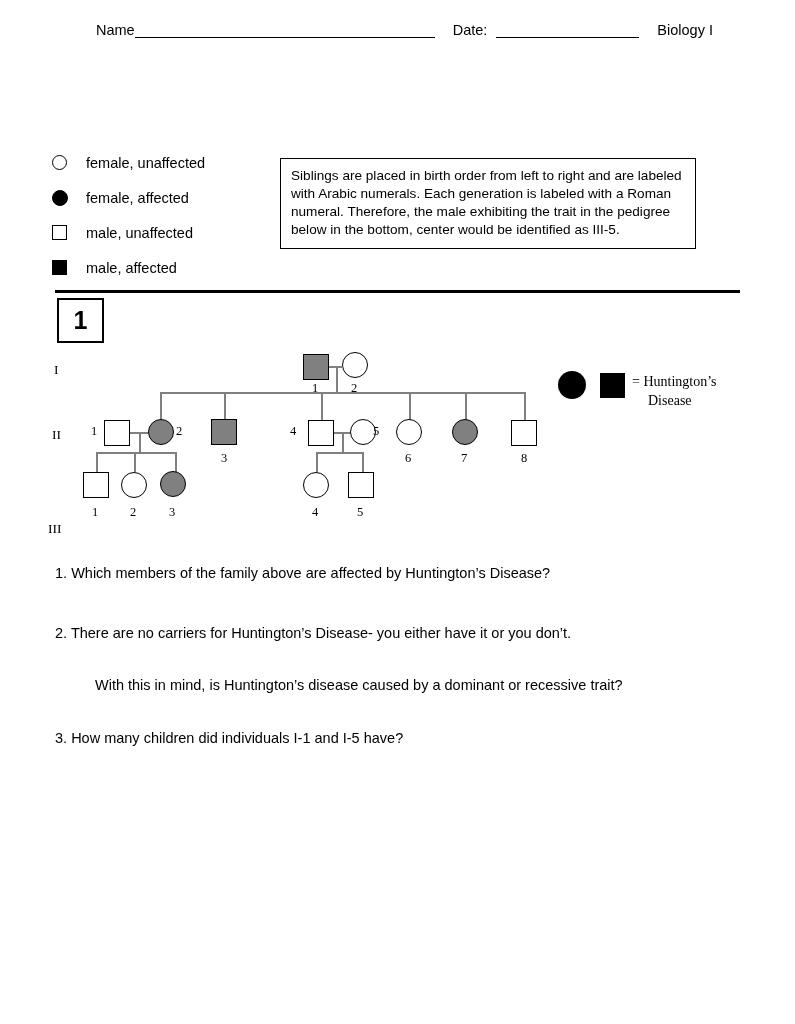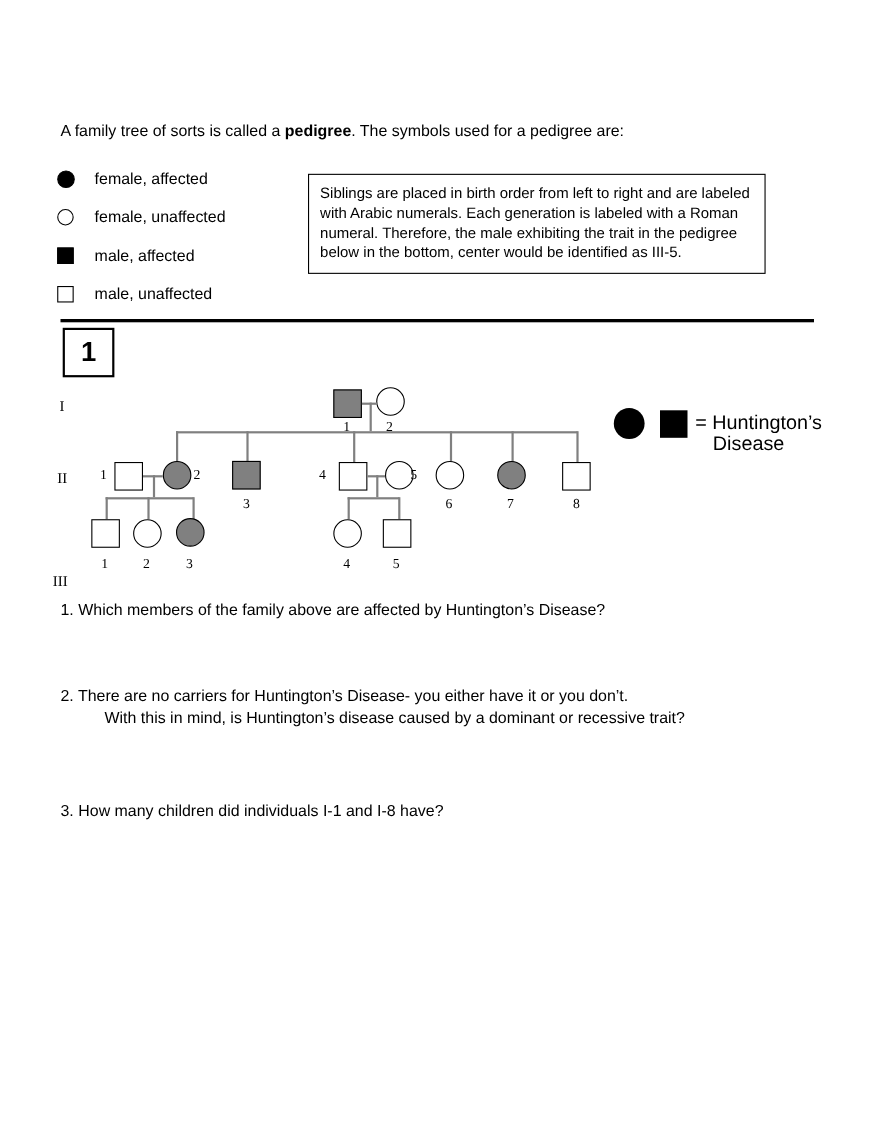--- a/index.html
+++ b/index.html
@@ -197,72 +197,73 @@
     border-radius: 50%;
     background: #000;
   }
   .key-square {
     position: absolute;
     width: 25px; height: 25px;
     background: #000;
   }
   .key-text {
     position: absolute;
-    font-family: Liberation Sans, sans-serif;
-    font-size: 18px;
+    font-family: Liberation Serif, serif;
+    font-size: 14px;
     line-height: 1.25;
   }
 
   
   .question {
     position: absolute;
     left: 55px;
     font-size: 14.5px;
     line-height: 1.35;
   }
   .question .indent {
     display: block;
     padding-left: 40px;
+    margin-top: 32px;
   }
 </style>
 </head>
 <body>
 
 <div class="page">
 
-
-
-  <div class="intro">
-    <span>A family tree of sorts is called a </span><b>pedigree</b><span>.  The symbols used for a pedigree are:</span>
-  </div>
+  <div class="header-row">
+    <span>Name</span><span class="rule rule-name"></span><span class="gap-md"></span><span>Date:</span><span class="gap-sm"></span><span class="rule rule-date"></span><span class="gap-md"></span><span>Biology I</span>
+  </div>
+
+
 
   <div class="legend">
+    <div class="legend-item">
+      <span class="legend-sym">
+          <span class="sym-circle-open"></span>
+        </span>
+      <span class="legend-label">female, unaffected</span>
+    </div>
     <div class="legend-item">
       <span class="legend-sym">
           <span class="sym-circle-filled"></span>
         </span>
       <span class="legend-label">female, affected</span>
     </div>
     <div class="legend-item">
       <span class="legend-sym">
-          <span class="sym-circle-open"></span>
+          <span class="sym-square-open"></span>
         </span>
-      <span class="legend-label">female, unaffected</span>
+      <span class="legend-label">male, unaffected</span>
     </div>
     <div class="legend-item">
       <span class="legend-sym">
           <span class="sym-square-filled"></span>
         </span>
       <span class="legend-label">male, affected</span>
-    </div>
-    <div class="legend-item">
-      <span class="legend-sym">
-          <span class="sym-square-open"></span>
-        </span>
-      <span class="legend-label">male, unaffected</span>
     </div>
   </div>
 
   <div class="note-box">Siblings are placed in birth order from left to right and are labeled with Arabic numerals.  Each generation is labeled with a Roman numeral.  Therefore, the male exhibiting the trait in the pedigree below in the bottom, center would be identified as III-5.</div>
 
   <div class="divider"></div>
 
   <div class="prob-box">1</div>
 
   <div class="pedigree">
@@ -332,31 +333,31 @@
     <div class="idnum" style="left:169px; top:157px;">3</div>
     <div class="idnum" style="left:312px; top:157px;">4</div>
     <div class="idnum" style="left:357px; top:157px;">5</div>
 
     <div class="key-circle" style="left:558px; top:23px;"></div>
     <div class="key-square" style="left:600px; top:25px;"></div>
     <div class="key-text" style="left:632px; top:25px;">= Huntington’s</div>
     <div class="key-text" style="left:648px; top:44px;">Disease</div>
   </div>
 
-  <div class="question" style="top:546px;">
+  <div class="question" style="top:564px;">
     <span>1.</span>
     <span>Which members of the family above are affected by Huntington’s Disease?</span>
   </div>
 
   <div class="question" style="top:624px;">
     <span>2.</span>
     <span>There are no carriers for Huntington’s Disease- you either have it or you don’t.</span>
     <span class="indent">With this in mind, is Huntington’s disease caused by a dominant or recessive trait?</span>
   </div>
 
   <div class="question" style="top:729px;">
     <span>3.</span>
-    <span>How many children did individuals I-1 and I-8 have?</span>
+    <span>How many children did individuals I-1 and I-5 have?</span>
   </div>
 
 
 
 </div>
 
 </body></html>

